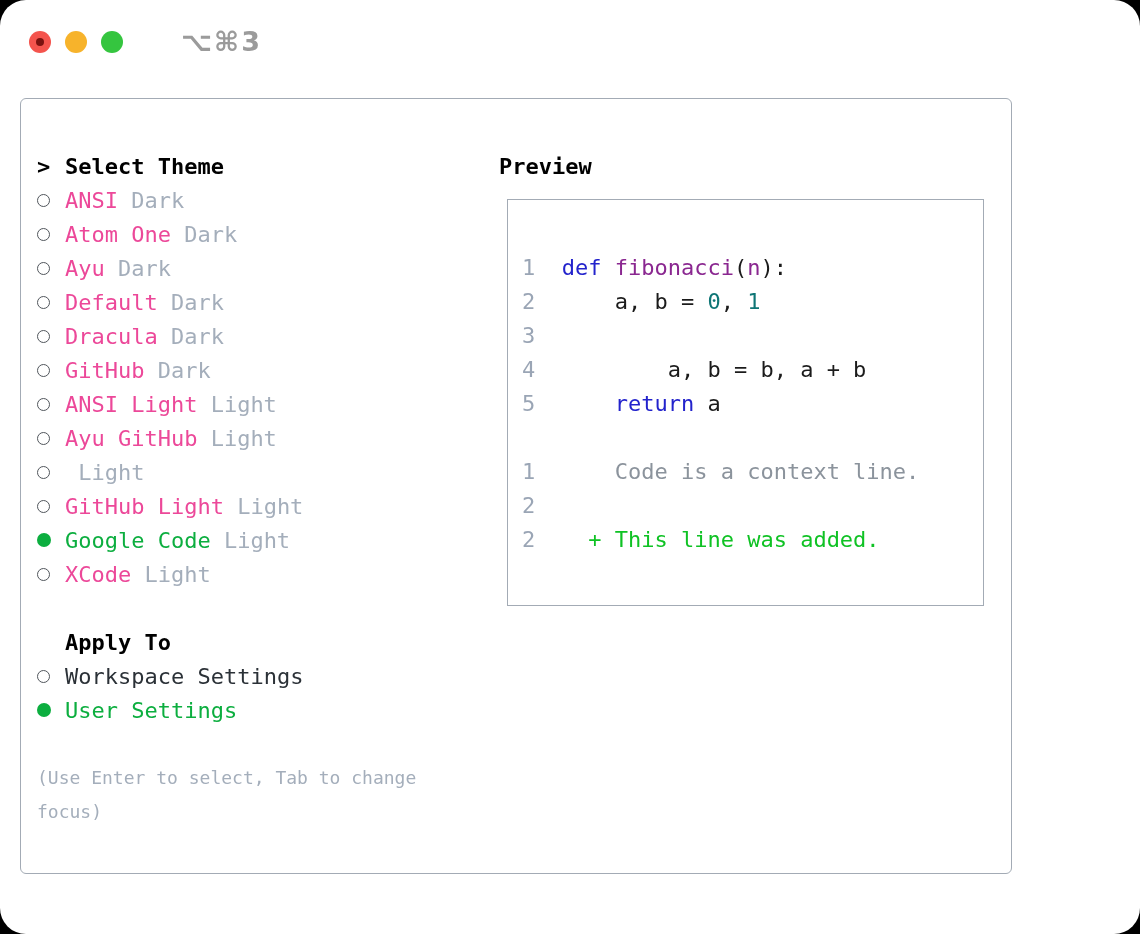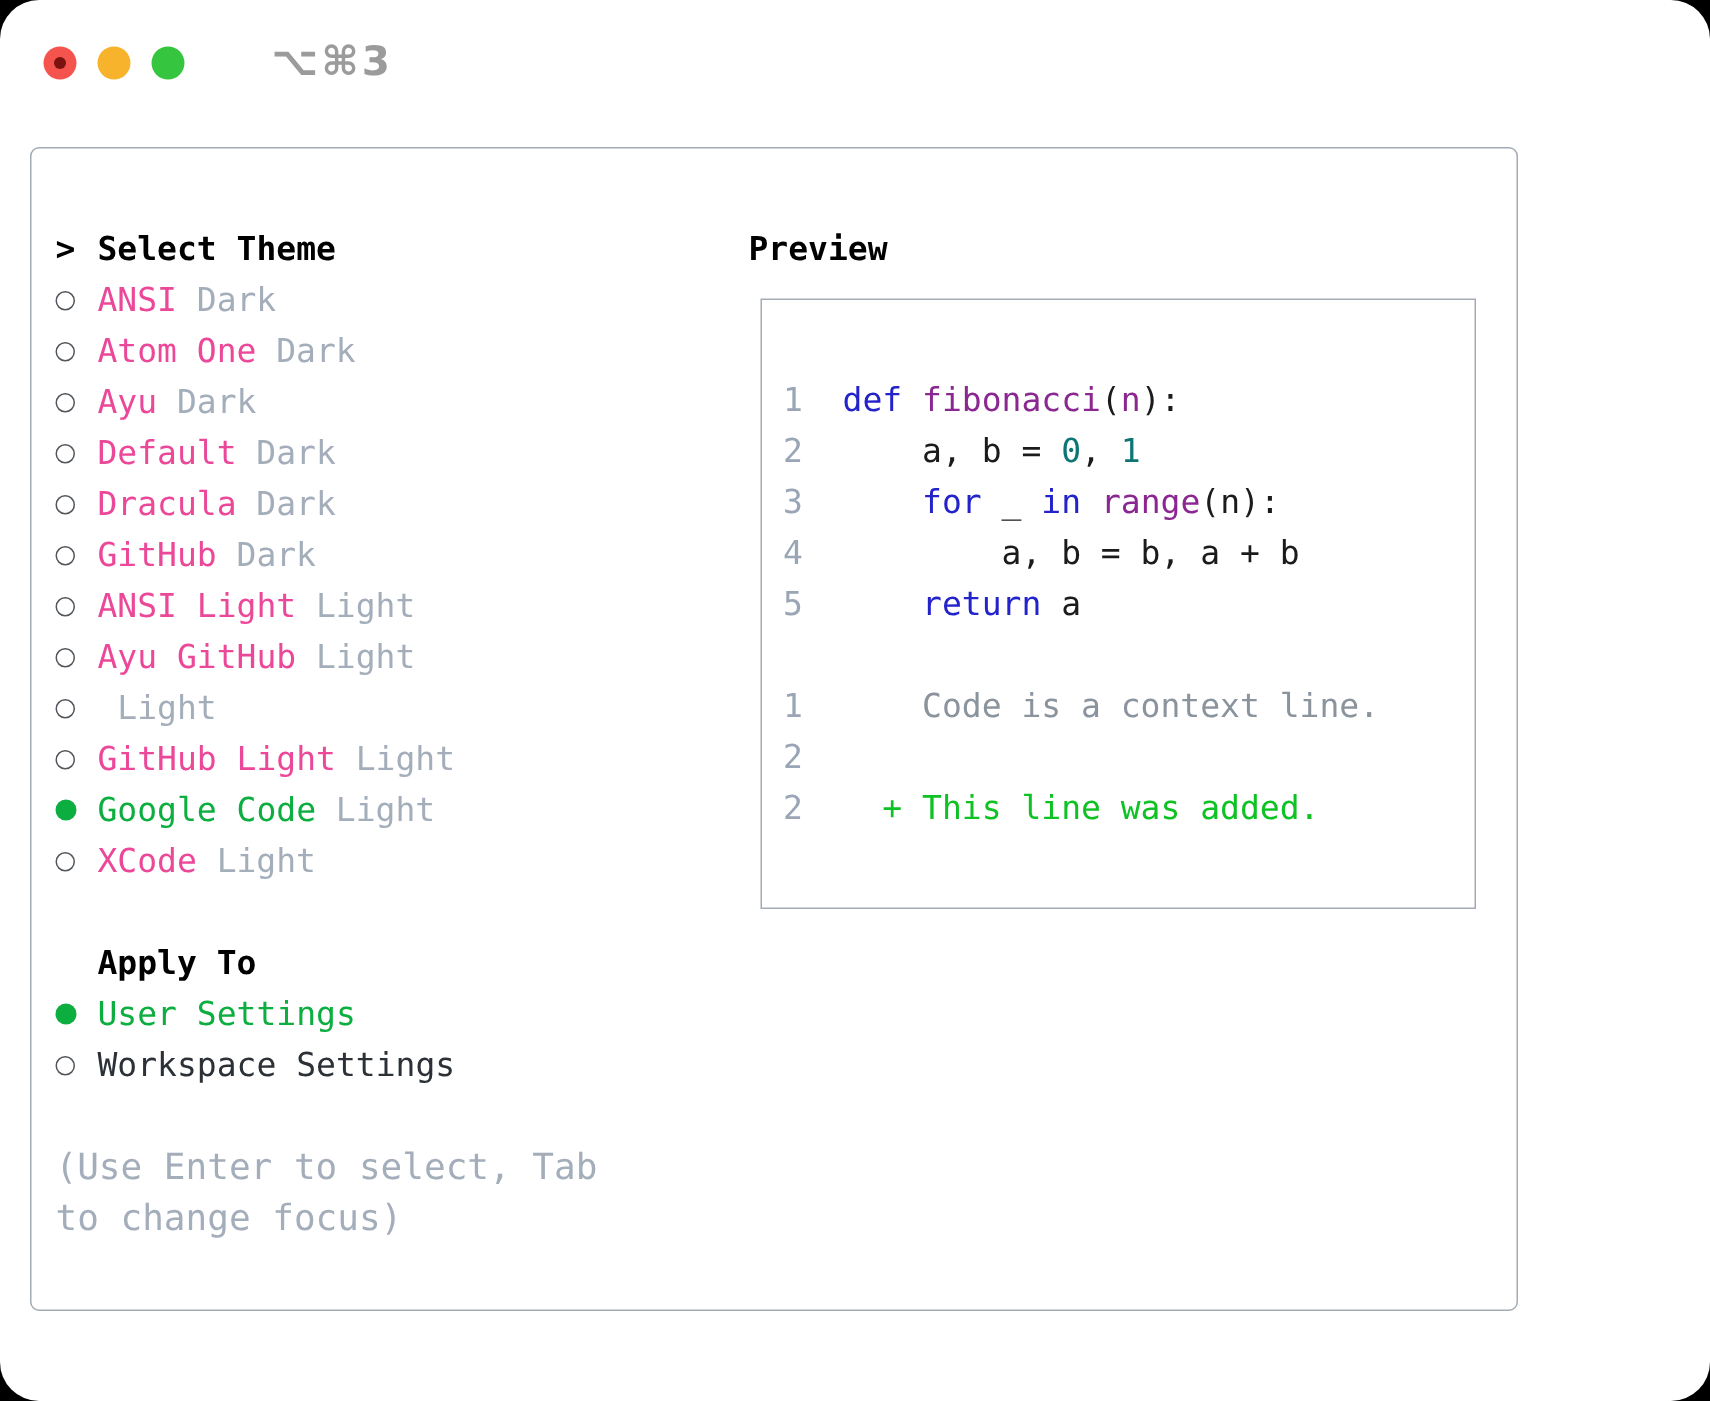--- a/index.html
+++ b/index.html
@@ -40,21 +40,21 @@
   .hdr{color:#000;font-weight:700;}
   .theme-name{color:#ec4899;}
   .theme-name.selected{color:var(--selected-green);}
   .variant{color:var(--muted-gray);margin-left:0.6em;}
   .left-col{position:absolute;left:16px;top:50px;}
   .apply-block{position:absolute;left:16px;top:526px;}
   .option-label{color:#2b3137;}
   .option-label.selected{color:var(--selected-green);}
   .help{
     position:absolute;left:16px;top:662px;width:402px;
-    color:var(--muted-gray);font-size:24px;line-height:34px;
+    color:var(--muted-gray);font-size:18px;line-height:34px;
   }
   
   .preview-label{position:absolute;left:478px;top:50px;}
   .pbox{
     position:absolute;left:486px;top:100px;width:477px;height:407px;
     border:1.5px solid var(--border-gray);box-sizing:border-box;
     padding:50px 0 0 14px;background:#fff;
   }
   .pline{display:flex;align-items:center;height:34px;font-size:22px;white-space:pre;}
   .pnum{flex:none;width:1ch;color:var(--line-number-gray);}
@@ -102,36 +102,36 @@
           <div class="row"><span class="marker-cell"><span class="radio"></span></span><span class="theme-name">XCode</span><span class="variant">Light</span></div>
         </div>
     </div>
 
     <div class="apply-block">
       <div class="row">
         <span class="marker-cell"></span>
         <span class="hdr">Apply To</span>
       </div>
       <div id="apply-rows">
+          <div class="row"><span class="marker-cell"><span class="radio"></span></span><span class="option-label">Workspace Settings</span></div>
           <div class="row"><span class="marker-cell"><span class="radio selected"></span></span><span class="option-label selected">User Settings</span></div>
-          <div class="row"><span class="marker-cell"><span class="radio"></span></span><span class="option-label">Workspace Settings</span></div>
         </div>
     </div>
 
     <div class="help">(Use Enter to select, Tab to change focus)</div>
 
     <div class="row preview-label">
       <span class="hdr">Preview</span>
     </div>
 
     <div class="pbox">
       <div id="preview-lines">
           <div class="pline"><span class="pnum">1</span><span class="ptext"><span>  </span><span class="tk-kw">def</span><span> </span><span class="tk-fn">fibonacci</span><span>(</span><span class="tk-fn">n</span><span>):</span></span></div>
           <div class="pline"><span class="pnum">2</span><span class="ptext"><span>      a, b = </span><span class="tk-lit">0</span><span>, </span><span class="tk-lit">1</span></span></div>
-          <div class="pline"><span class="pnum">3</span><span class="ptext"><span>      </span><span class="tk-kw">for</span><span> _ </span><span class="tk-kw">in</span><span> </span><span class="tk-fn">range</span><span>(n):</span></span></div>
+          <div class="pline"><span class="pnum">3</span></div>
           <div class="pline"><span class="pnum">4</span><span class="ptext"><span>          a, b = b, a + b</span></span></div>
           <div class="pline"><span class="pnum">5</span><span class="ptext"><span>      </span><span class="tk-kw">return</span><span> a</span></span></div>
           <div class="pline"><span class="pnum"></span><span class="ptext"></span></div>
           <div class="pline"><span class="pnum">1</span><span class="ptext"><span class="tk-ctx">      Code is a context line.</span></span></div>
           <div class="pline"><span class="pnum">2</span></div>
           <div class="pline"><span class="pnum">2</span><span class="ptext"><span class="tk-add">    + This line was added.</span></span></div>
         </div>
     </div>
 
   </div>

